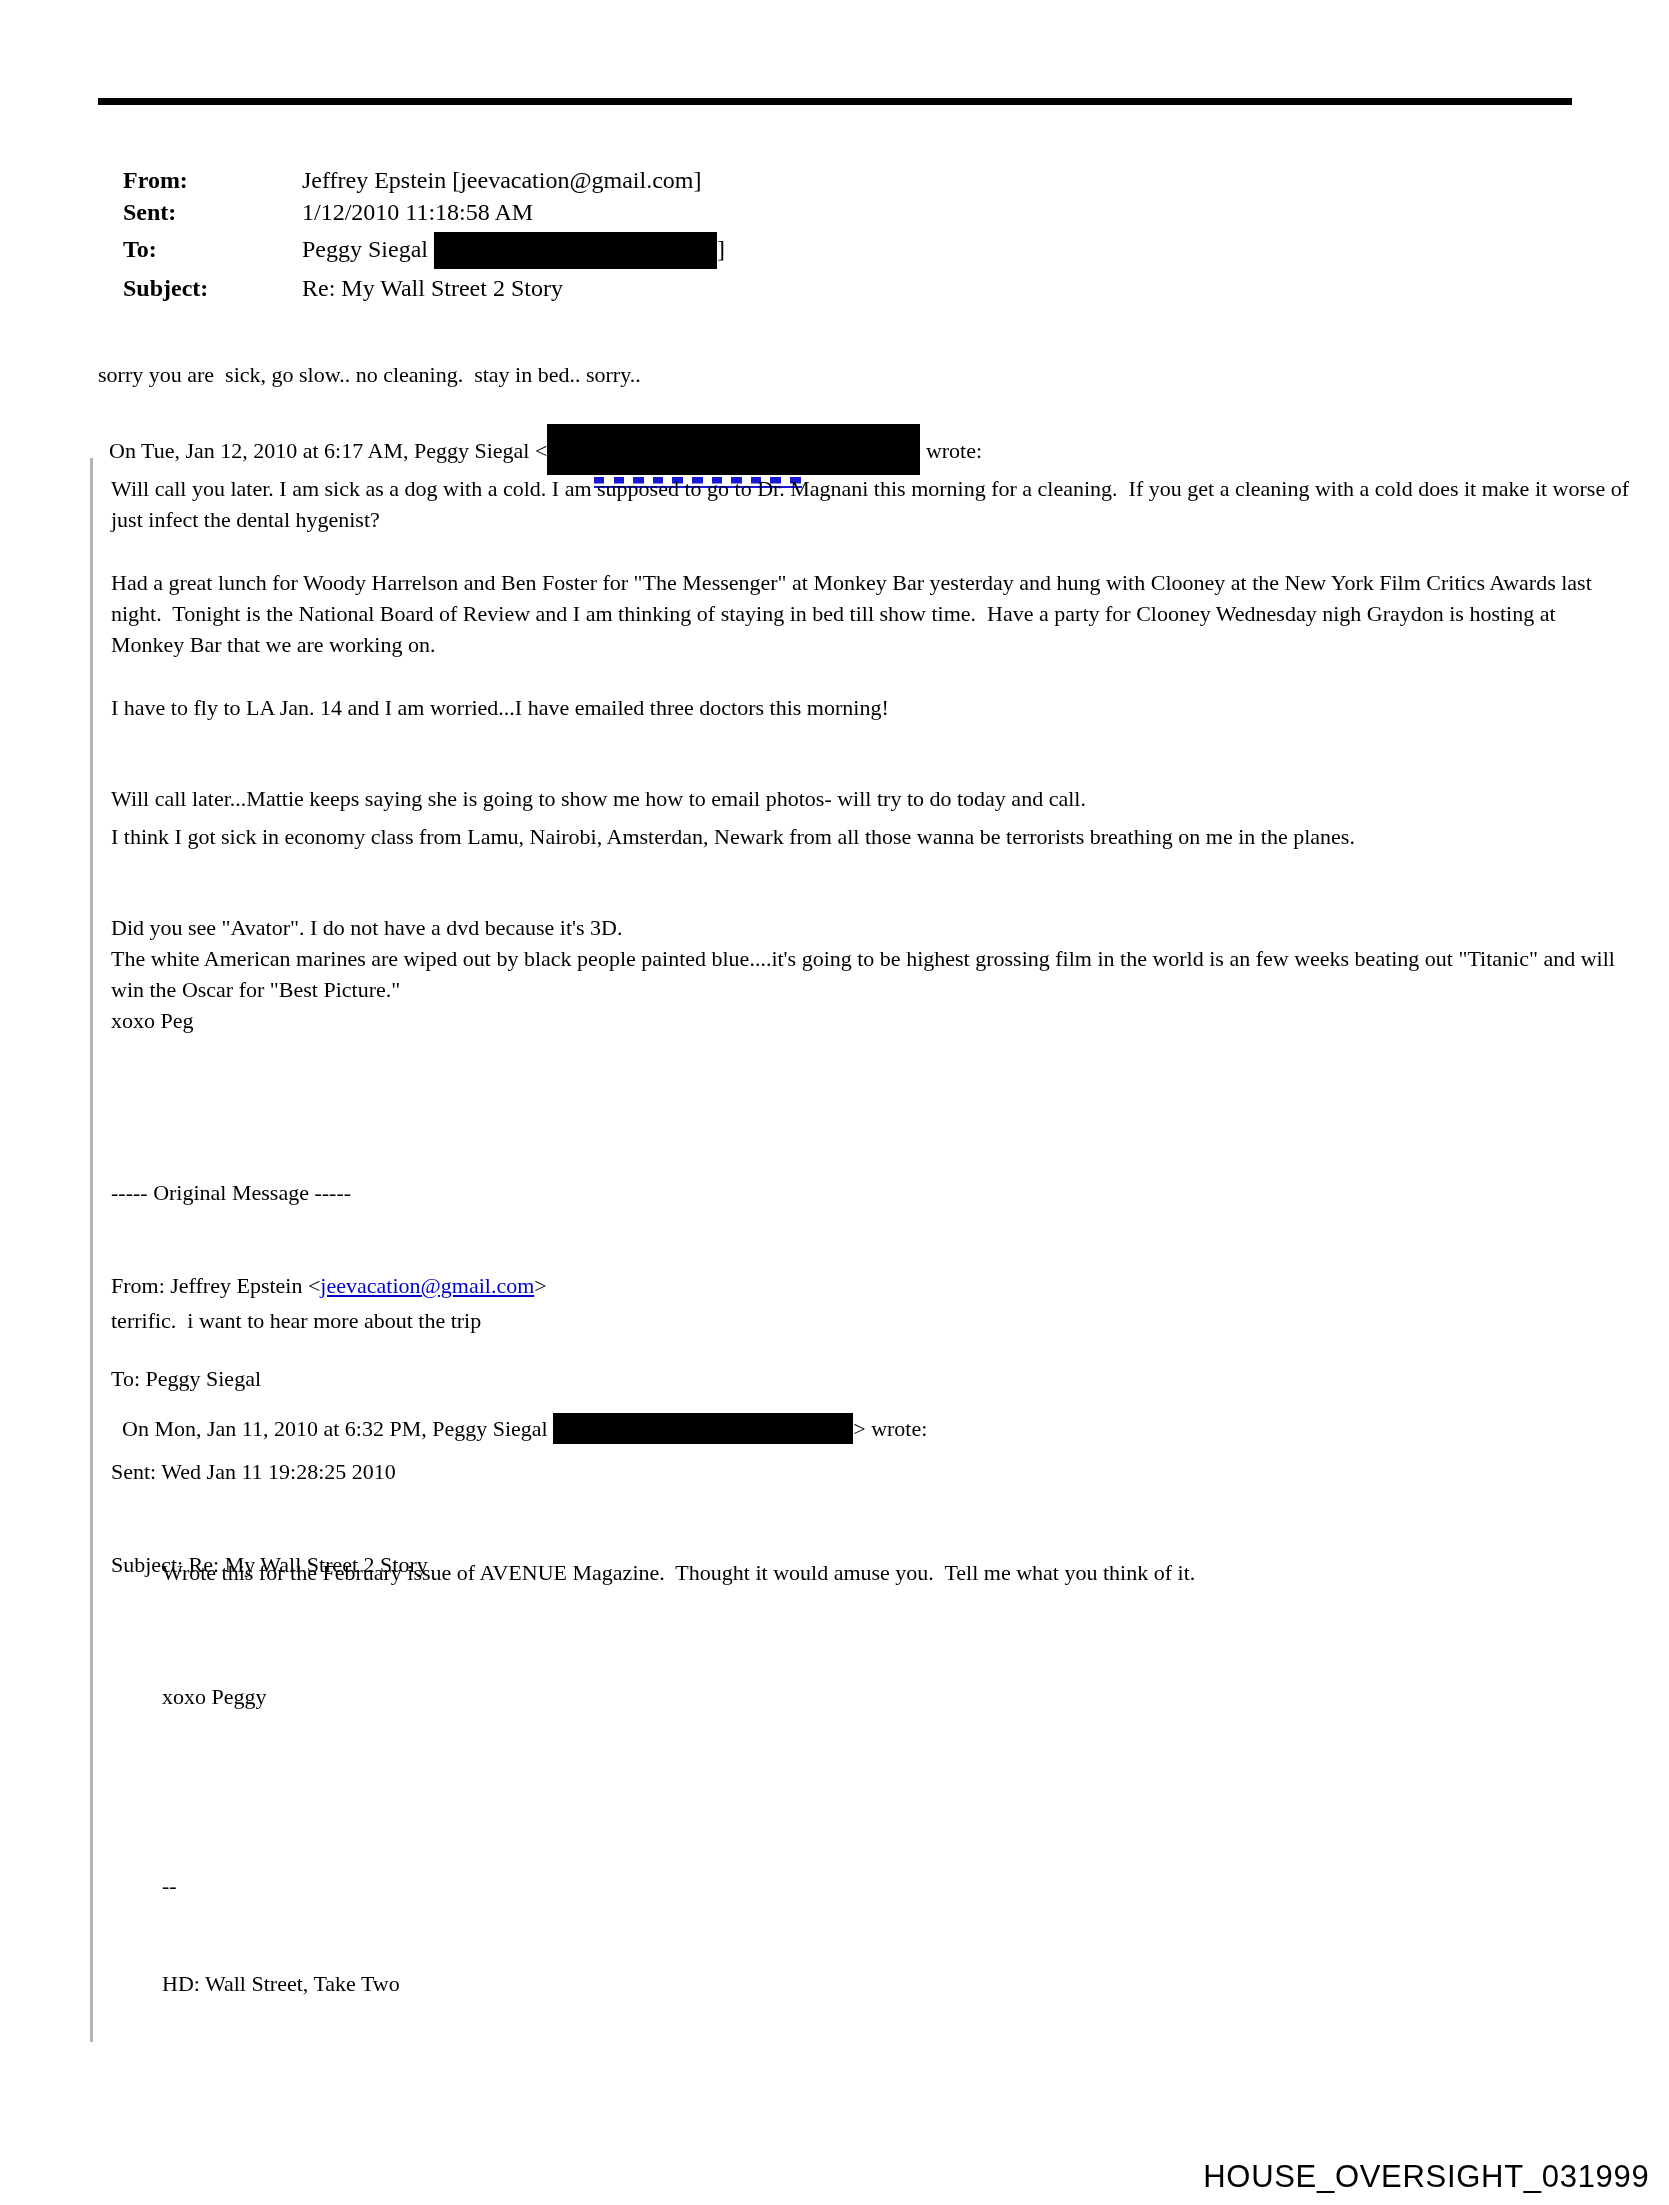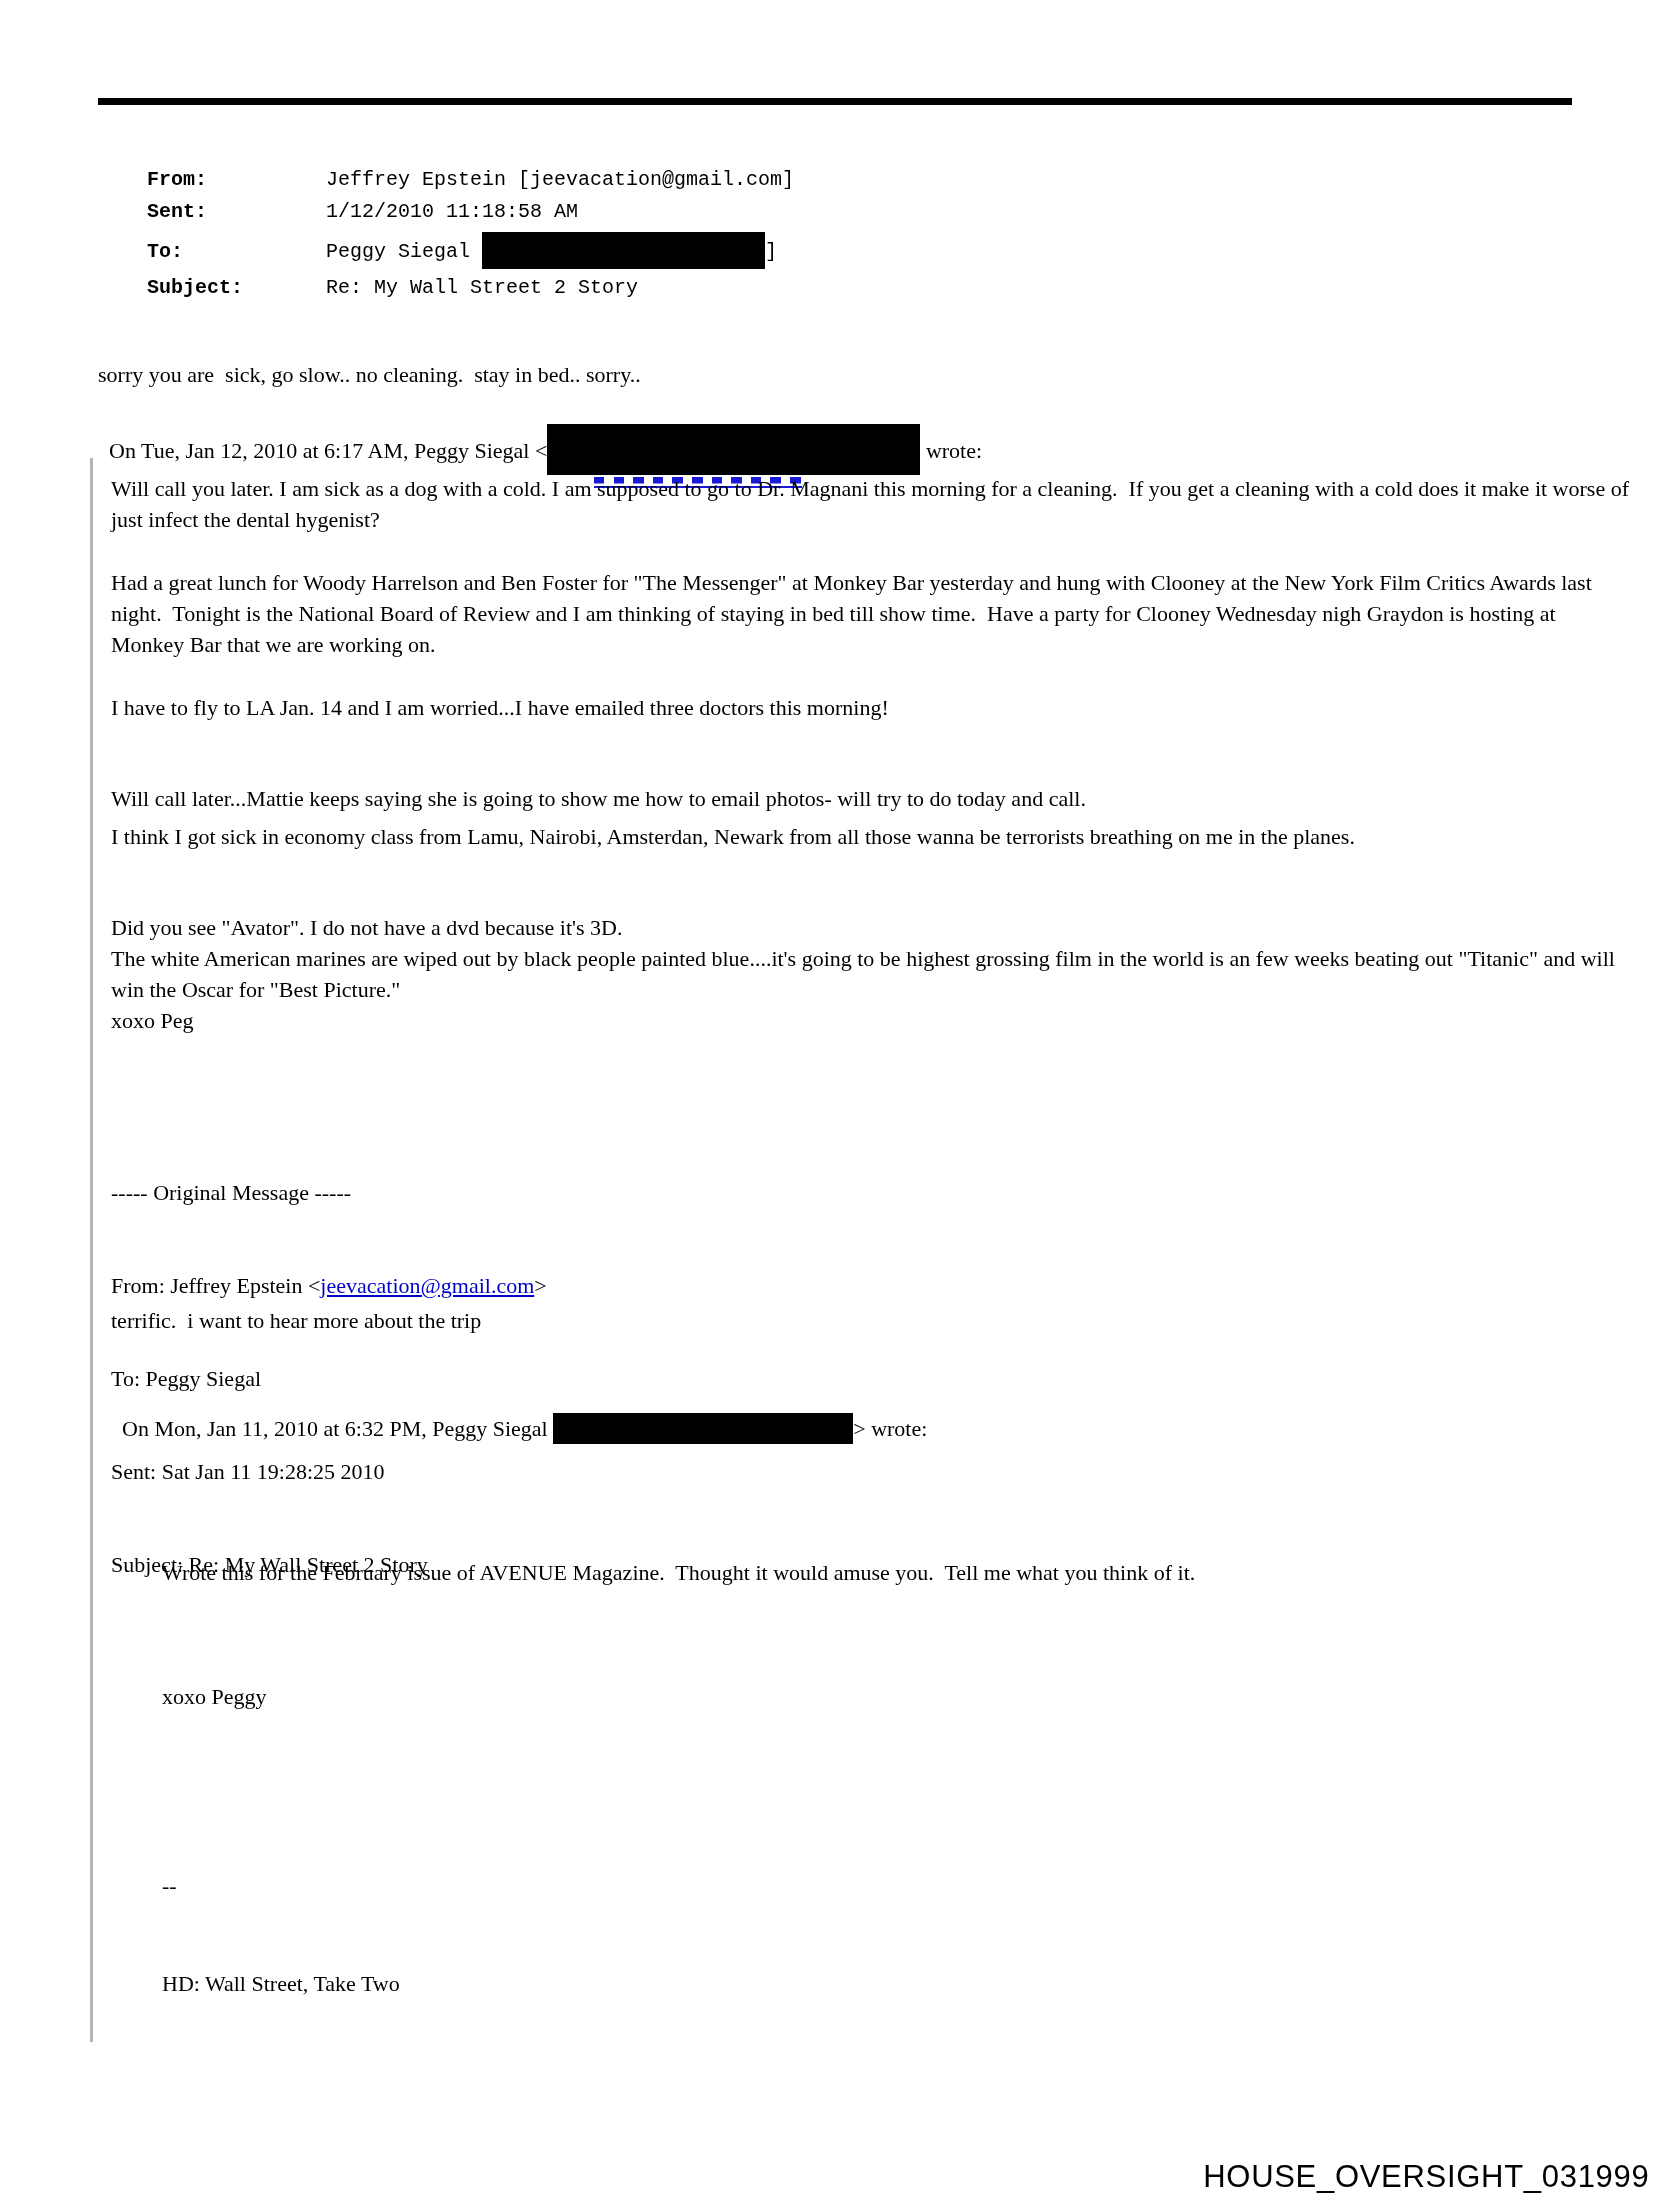--- a/index.html
+++ b/index.html
@@ -2,22 +2,22 @@
 <html style="font-size:10.5px"><head>
 <meta charset="utf-8">
 <style>
   html,body{margin:0;padding:0;background:#ffffff;}
   body{width:1669px;height:2205px;position:relative;overflow:hidden;
        font-family:"Liberation Serif",serif;color:#000;}
   .abs{position:absolute;}
   
   .rule{left:98px;top:98px;width:1474px;height:7.2px;background:#000;}
   
-  .hrow{left:99px;width:1506px;font-family:Liberation Mono, monospace;
-        font-size:20px;line-height:26px;white-space:pre-wrap;}
+  .hrow{left:99px;width:1506px;font-family:Liberation Serif, serif;
+        font-size:24px;line-height:26px;white-space:pre-wrap;}
   .hlabel{font-weight:bold;display:inline-block;width:179px;}
   
   .t{font-size:22px;line-height:31px;white-space:pre-wrap;}
   .block{left:111px;width:1519px;}
   .inner-block{left:162px;width:1466px;}
   
   .redact{display:inline-block;background:#000;vertical-align:-10.5px;}
   .redact.to{width:283px;height:37px;vertical-align:-11.8px;}
   .redact-wrap{display:inline-block;position:relative;width:373px;height:51px;
                vertical-align:-17px;background:#000;}
@@ -68,21 +68,21 @@
 <div class="abs t block" style="top:783px;">Will call later...Mattie keeps saying she is going to show me how to email photos- will try to do today and call.</div>
 <div class="abs t block" style="top:821px;">I think I got sick in economy class from Lamu, Nairobi, Amsterdan, Newark from all those wanna be terrorists breathing on me in the planes.</div>
 <div class="abs t block" style="top:912px;">Did you see "Avator". I do not have a dvd because it's 3D.
 The white American marines are wiped out by black people painted blue....it's going to be highest grossing film in the world is an few weeks beating out "Titanic" and will win the Oscar for "Best Picture."
 xoxo Peg</div>
 
 <div class="abs t block" style="top:1115px;">
   <div>----- Original Message -----</div>
   <div><span>From: Jeffrey Epstein &lt;</span><a class="lnk" href="#">jeevacation@gmail.com</a><span>&gt;</span></div>
   <div>To: Peggy Siegal</div>
-  <div>Sent: Sat Jan 11 19:28:25 2010</div>
+  <div>Sent: Wed Jan 11 19:28:25 2010</div>
   <div>Subject: Re: My Wall Street 2 Story</div>
 </div>
 
 <div class="abs t block" style="top:1305px;">terrific.  i want to hear more about the trip</div>
 
 <div class="abs t block" style="top:1382px;">
   <span>On Mon, Jan 11, 2010 at 6:32 PM, Peggy Siegal </span><span class="redact mon"></span><span>&gt;</span><span> wrote:</span>
 </div>
 
 <div class="abs t inner-block" style="top:1557px;">Wrote this for the February issue of AVENUE Magazine.  Thought it would amuse you.  Tell me what you think of it.</div>

